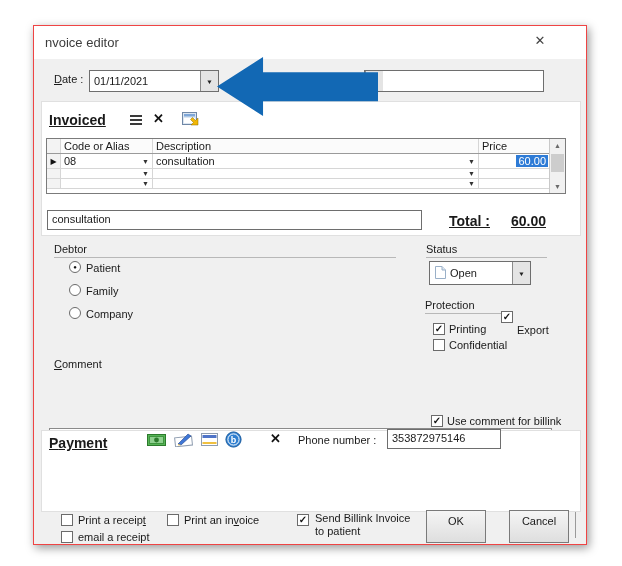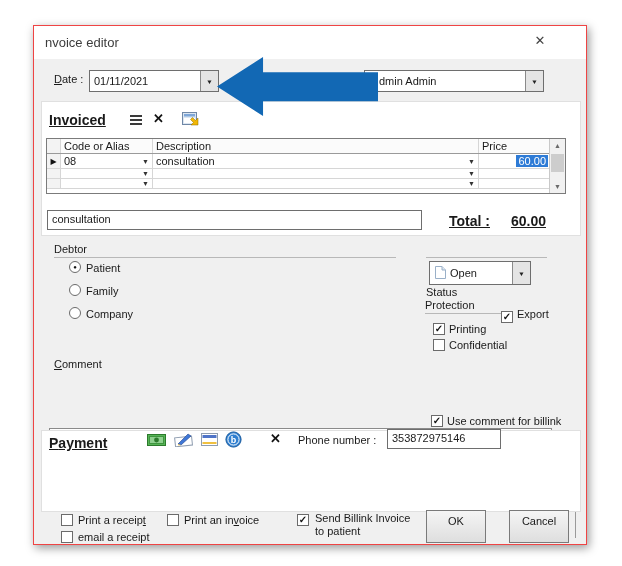--- a/index.html
+++ b/index.html
@@ -73,21 +73,20 @@
   </div>
 
   <span class="abs lbl" style="left:20px;top:47px;"><u>D</u>ate :</span>
   <div class="combo abs" style="left:55px;top:44px;width:130px;height:22px;">
     <span class="combo-val">01/11/2021</span>
     <span class="combo-btn">
           <span class="dd">▼</span>
         </span>
   </div>
   <div class="combo abs" style="left:330px;top:44px;width:180px;height:22px;">
-    <span class="combo-val" style="padding-left:14px;">dmin Admin</span>
     <span class="combo-btn">
           <span class="dd">▼</span>
         </span>
   </div>
 
   <div class="panel" style="left:7px;top:75px;width:538px;height:133px;"></div>
   <span class="abs bold" style="left:15px;top:86px;"><u>I</u>nvoiced</span>
   <span class="abs hamburger" style="left:96px;top:89px;"></span>
   <span class="abs xicon" style="left:119px;top:86px;"><span>✕</span></span>
   <span class="abs ticon" style="left:148px;top:85px;">
@@ -165,41 +164,41 @@
   <span class="abs lbl" style="left:52px;top:236px;">Patient</span>
   <div class="abs radio" style="left:35px;top:258px;">
         <span></span>
       </div>
   <span class="abs lbl" style="left:52px;top:259px;">Family</span>
   <div class="abs radio" style="left:35px;top:281px;">
         <span></span>
       </div>
   <span class="abs lbl" style="left:52px;top:282px;">Company</span>
 
-  <span class="abs lbl" style="left:392px;top:217px;margin-top:43px;">Status</span>
+  <span class="abs lbl" style="left:392px;top:217px;">Status</span>
   <span class="gline" style="left:392px;top:231px;width:121px;"></span>
   <div class="combo abs" style="left:395px;top:235px;width:102px;height:24px;">
     <span class="ticon" style="margin-left:5px;">
       <svg width="11" height="13" viewBox="0 0 11 13">
         <path d="M0.5 0.5 L7 0.5 L10.5 4 L10.5 12.5 L0.5 12.5 Z" fill="#ffffff" stroke="#9ab0c8"></path>
         <path d="M7 0.5 L7 4 L10.5 4" fill="#dce6f1" stroke="#9ab0c8"></path>
       </svg>
     </span>
     <span class="combo-val">Open</span>
     <span class="combo-btn">
           <span class="dd">▼</span>
         </span>
   </div>
 
   <span class="abs lbl" style="left:391px;top:273px;">Protection</span>
   <span class="gline" style="left:391px;top:287px;width:76px;"></span>
   <div class="abs cbx" style="left:467px;top:285px;">
         <span>✓</span>
       </div>
-  <span class="abs lbl" style="left:483px;top:282px;">Export</span>
+  <span class="abs lbl" style="left:483px;top:298px;">Export</span>
   <div class="abs cbx" style="left:399px;top:297px;">
         <span>✓</span>
       </div>
   <span class="abs lbl" style="left:415px;top:297px;">Printing</span>
   <div class="abs cbx" style="left:399px;top:313px;">
         <span></span>
       </div>
   <span class="abs lbl" style="left:415px;top:313px;">Confidential</span>
 
   <span class="abs lbl" style="left:20px;top:332px;"><u>C</u>omment</span>

